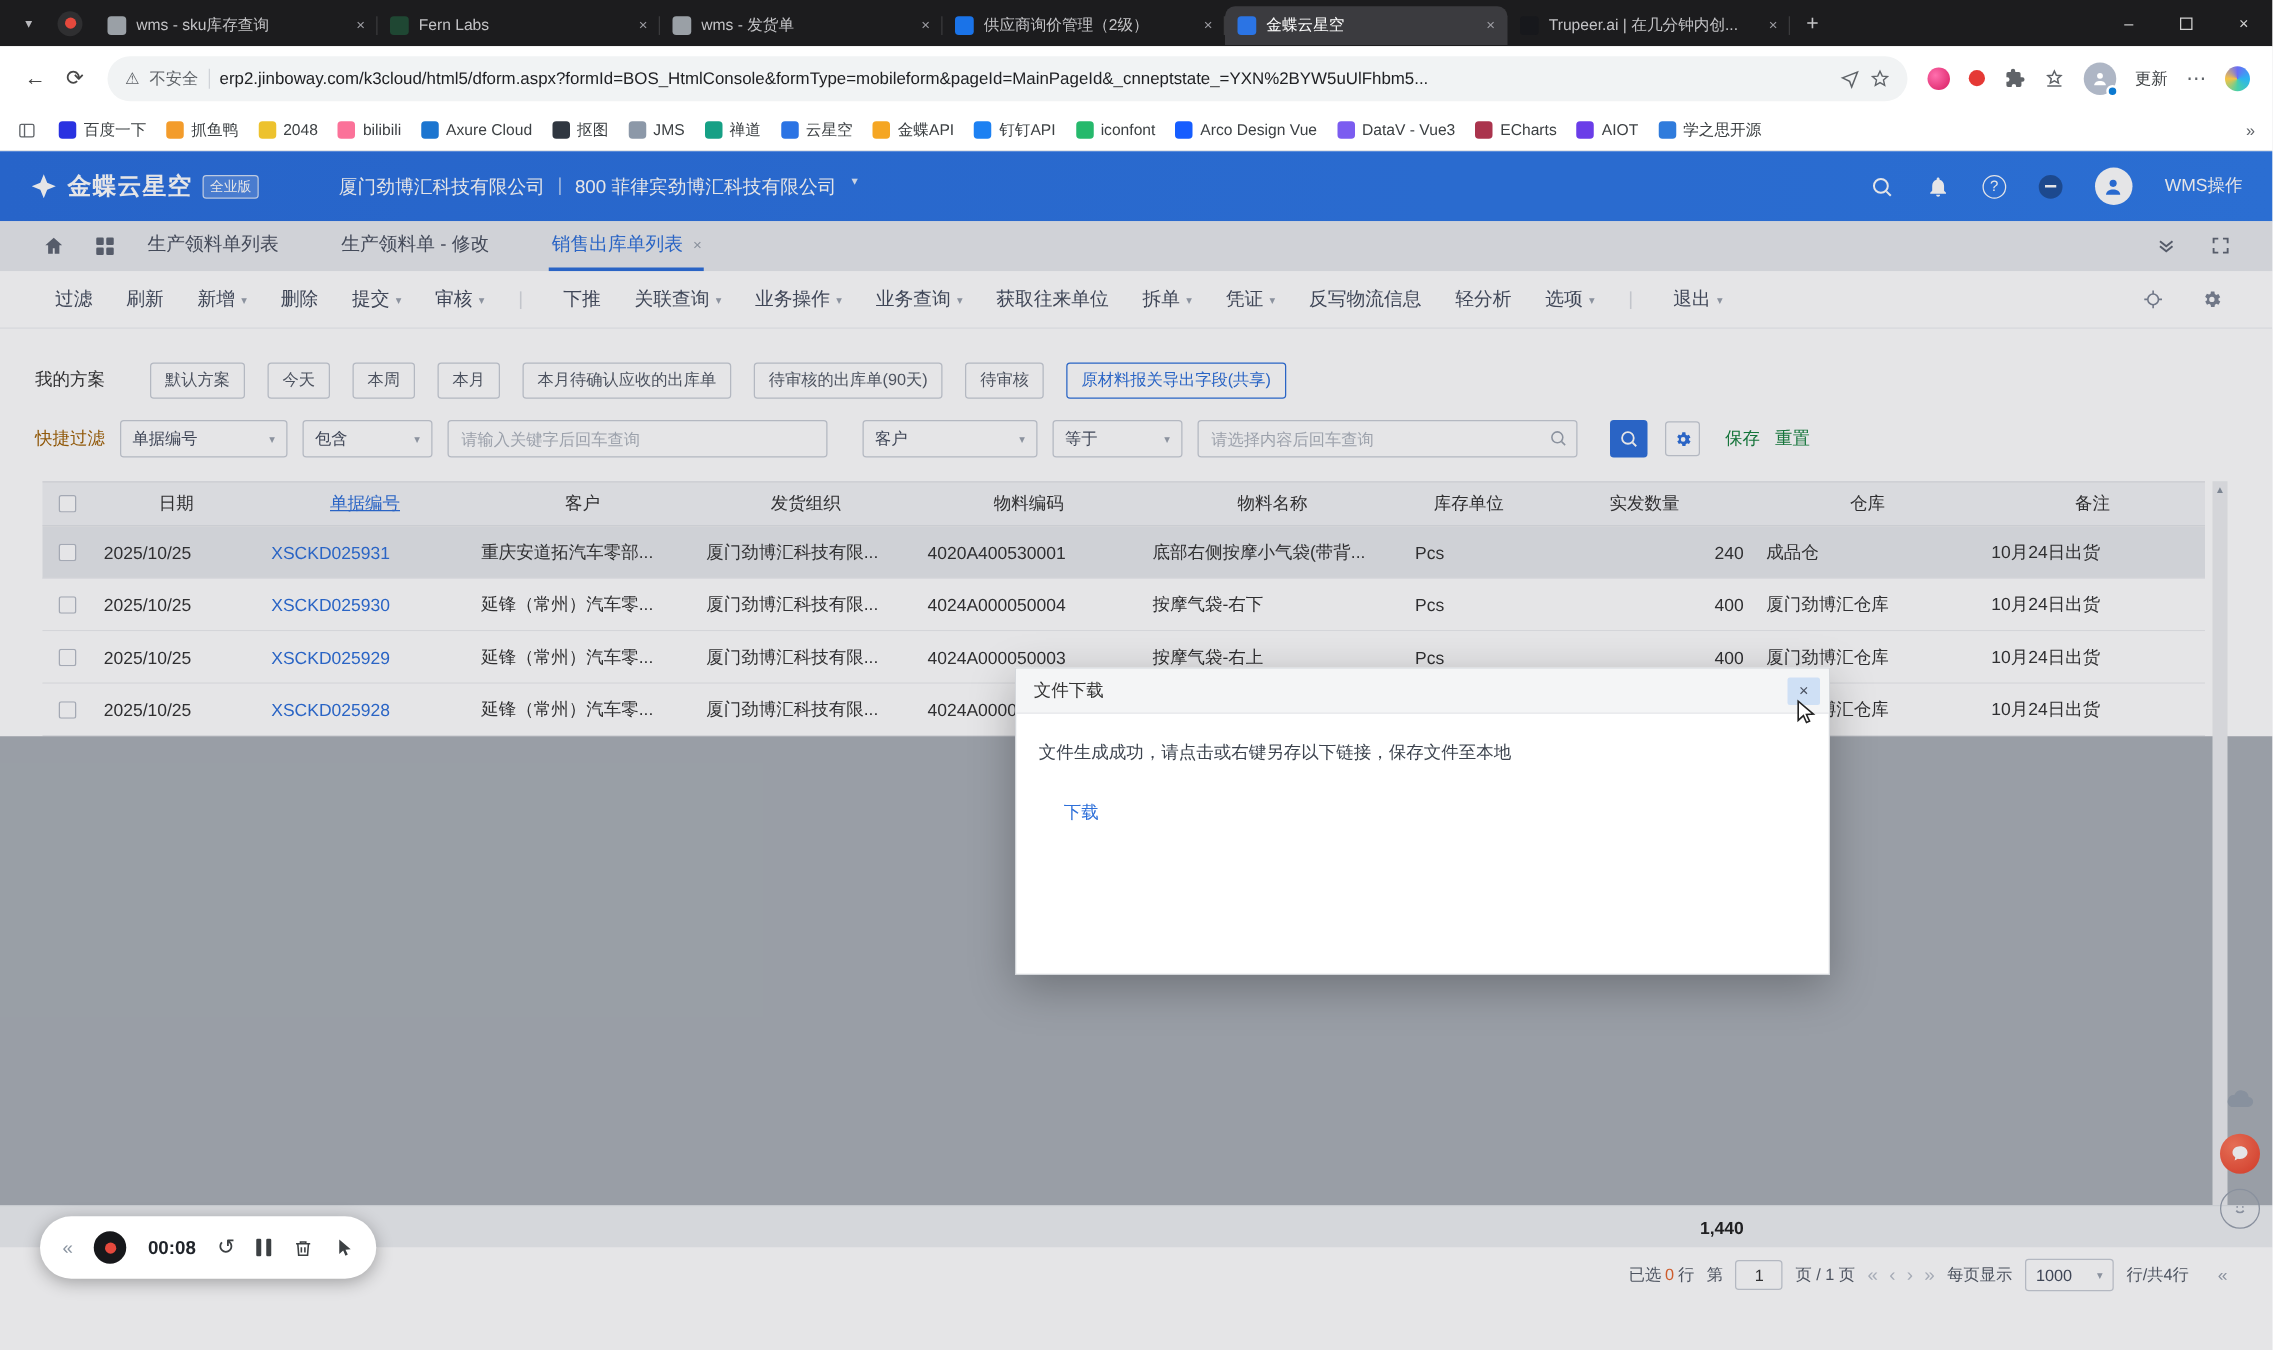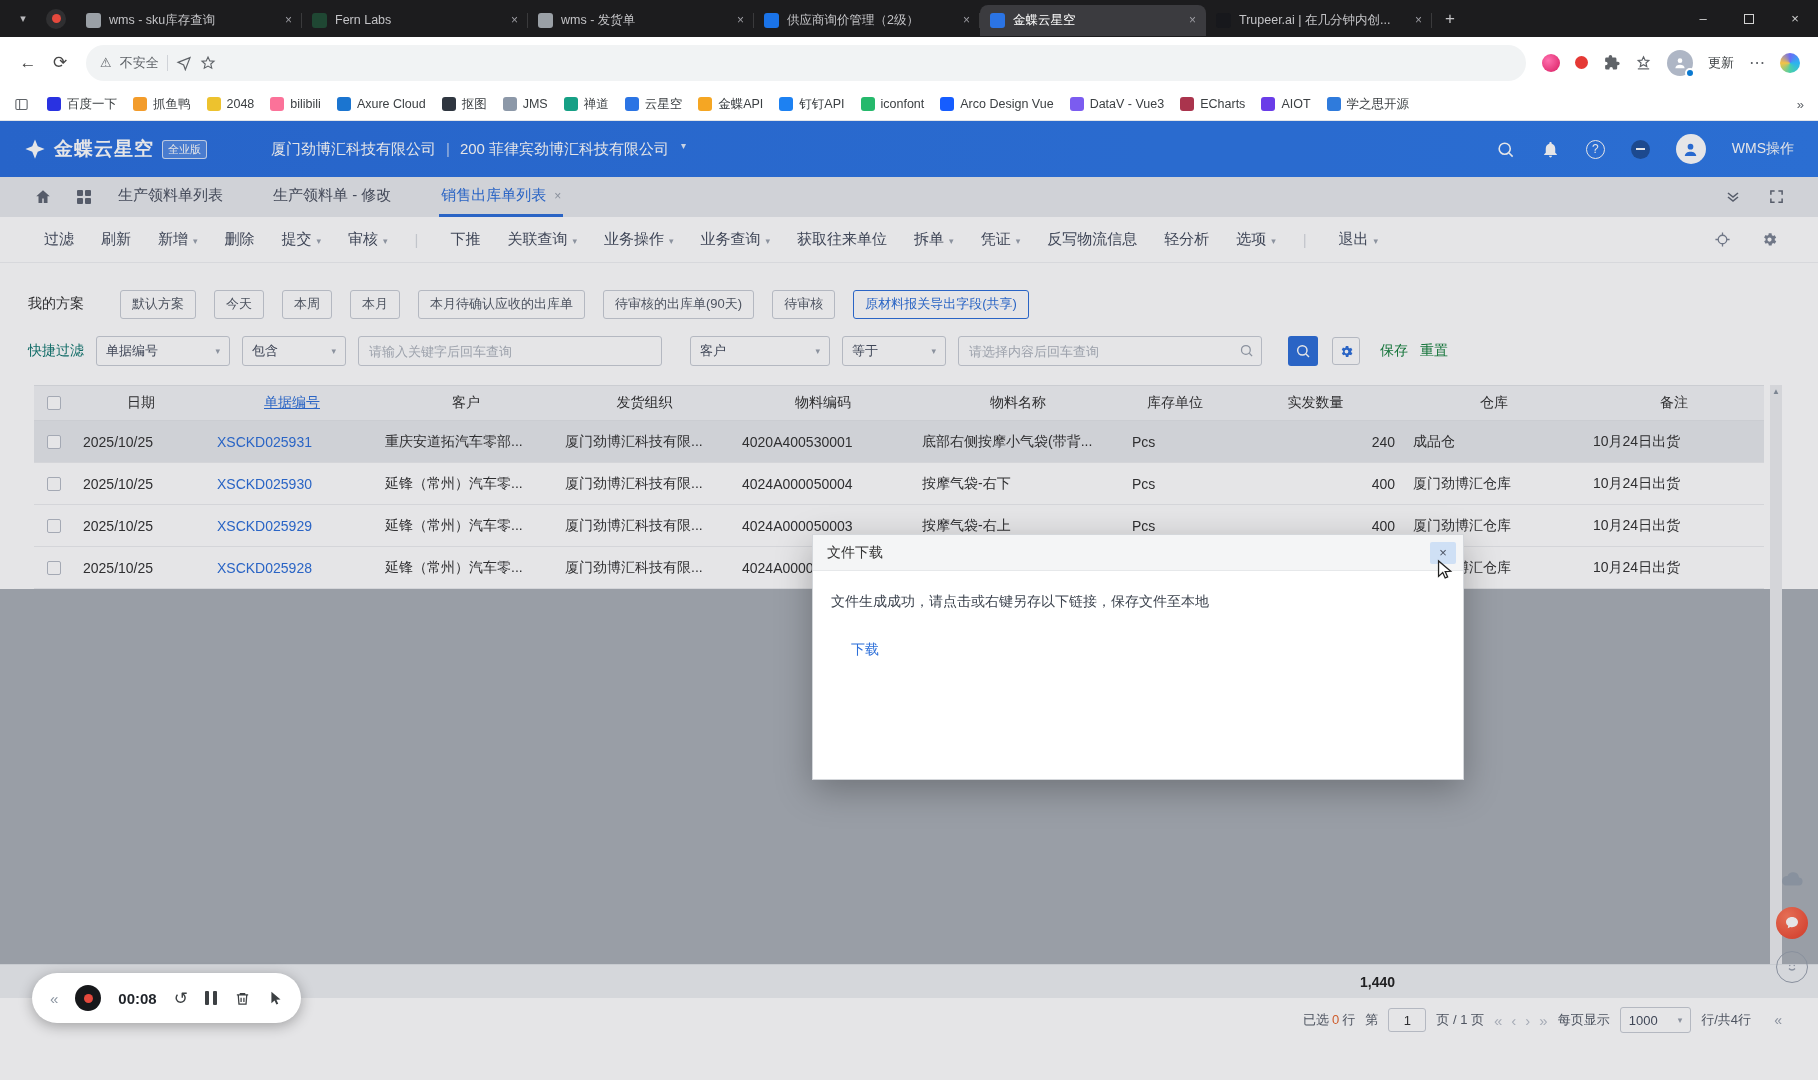--- a/index.html
+++ b/index.html
@@ -80,21 +80,21 @@
   .t-chev{display:none;font-size:9px;color:#9aa2ae;margin-top:2px}
   .t-chev.show{display:inline}
   .toolbar-right{margin-left:auto;display:flex;gap:30px;color:#7c8494;align-items:center}
 
   .schemes{display:flex;align-items:center;margin:26px 0 0 28px;gap:18px;flex:none;height:30px}
   .schemes-label{font-size:14px;color:#333;margin-right:18px;white-space:nowrap}
   .scheme-btn{height:29px;padding:0 11px;border:1px solid #c8cdd5;border-radius:3px;background:#fff;font-size:13px;color:#555c68;display:flex;align-items:center;white-space:nowrap}
   .scheme-btn.active{border-color:#2d6fd9;color:#2d6fd9}
 
   .filters{display:flex;align-items:center;margin:16px 0 0 28px;flex:none;height:32px;gap:12px;font-size:14px}
-  .filters-label{color:#0f766e;white-space:nowrap}
+  .filters-label{color:#a16207;white-space:nowrap}
   .selectbox{height:30px;border:1px solid #c8cdd5;border-radius:3px;background:#fff;display:flex;align-items:center;justify-content:space-between;padding:0 9px;color:#454d5e;font-size:13px;white-space:nowrap}
   .sb-chev{color:#9aa2ae;font-size:9px;margin-left:10px}
   .w134{width:134px}.w104{width:104px}.w140{width:140px}
   .gap-left{margin-left:16px}
   .f-input{height:30px;border:1px solid #c8cdd5;border-radius:3px;padding:0 10px;font-size:13px;color:#0f766e;width:304px;font-family:inherit;background:#fff}
   .f-input::placeholder{color:#aeb4bd}
   .input-wrap{position:relative}
   .input-wrap .mag{position:absolute;right:8px;top:7px;color:#9aa2ae}
   .search-btn{width:30px;height:30px;background:#2d6fd9;border-radius:3px;color:#fff;display:flex;align-items:center;justify-content:center;margin-left:14px}
   .gear-btn{width:28px;height:28px;border:1px solid #c8cdd5;border-radius:3px;display:flex;align-items:center;justify-content:center;color:#2d6fd9;margin-left:2px;background:#fff}
@@ -206,20 +206,21 @@
   <div class="win-btn">×</div>
 </div>
 
 <div class="addressbar">
   <div class="nav-icon">←</div>
   <div class="nav-icon">⟳</div>
   <div class="omnibox">
     <span class="warn-glyph">⚠</span>
     <span class="sec-label">不安全</span>
     <span class="omni-div"></span>
+    <span class="url">erp2.jinboway.com/k3cloud/html5/dform.aspx?formId=BOS_HtmlConsole&amp;formType=mobileform&amp;pageId=MainPageId&amp;_cnneptstate_=YXN%2BYW5uUlFhbm5...</span>
     <span class="omni-icon">
       <svg width="16" height="16" viewBox="0 0 24 24" fill="none" stroke="currentColor" stroke-width="1.8">
           <path d="M3 11l18-7-7 18-2.5-7z"></path>
         </svg>
     </span>
     <span class="omni-icon">
       <svg width="16" height="16" viewBox="0 0 24 24" fill="none" stroke="currentColor" stroke-width="1.7">
           <path d="M12 3l2.7 5.8 6.3.6-4.8 4.2 1.4 6.2L12 16.6 6.4 19.8l1.4-6.2L3 9.4l6.3-.6z"></path>
         </svg>
     </span>
@@ -353,21 +354,21 @@
     <div class="brand">
       <svg width="22" height="22" viewBox="0 0 24 24" fill="#fff">
           <path d="M12 1.5 15 9l7.5 3L15 15l-3 7.5L9 15 1.5 12 9 9z"></path>
         </svg>
       <span class="brand-name">金蝶云星空</span>
       <span class="badge">全业版</span>
     </div>
     <div class="company">
       <span>厦门劲博汇科技有限公司</span>
       <span class="pipe">|</span>
-      <span>200 菲律宾劲博汇科技有限公司</span>
+      <span>800 菲律宾劲博汇科技有限公司</span>
       <span class="chev">▾</span>
     </div>
     <div class="hdr-right">
       <span class="hicon">
         <svg width="19" height="19" viewBox="0 0 24 24" fill="none" stroke="currentColor" stroke-width="2">
             <circle cx="11" cy="11" r="7"></circle>
             <path d="M21 21l-4.5-4.5"></path>
           </svg>
       </span>
       <span class="hicon">

